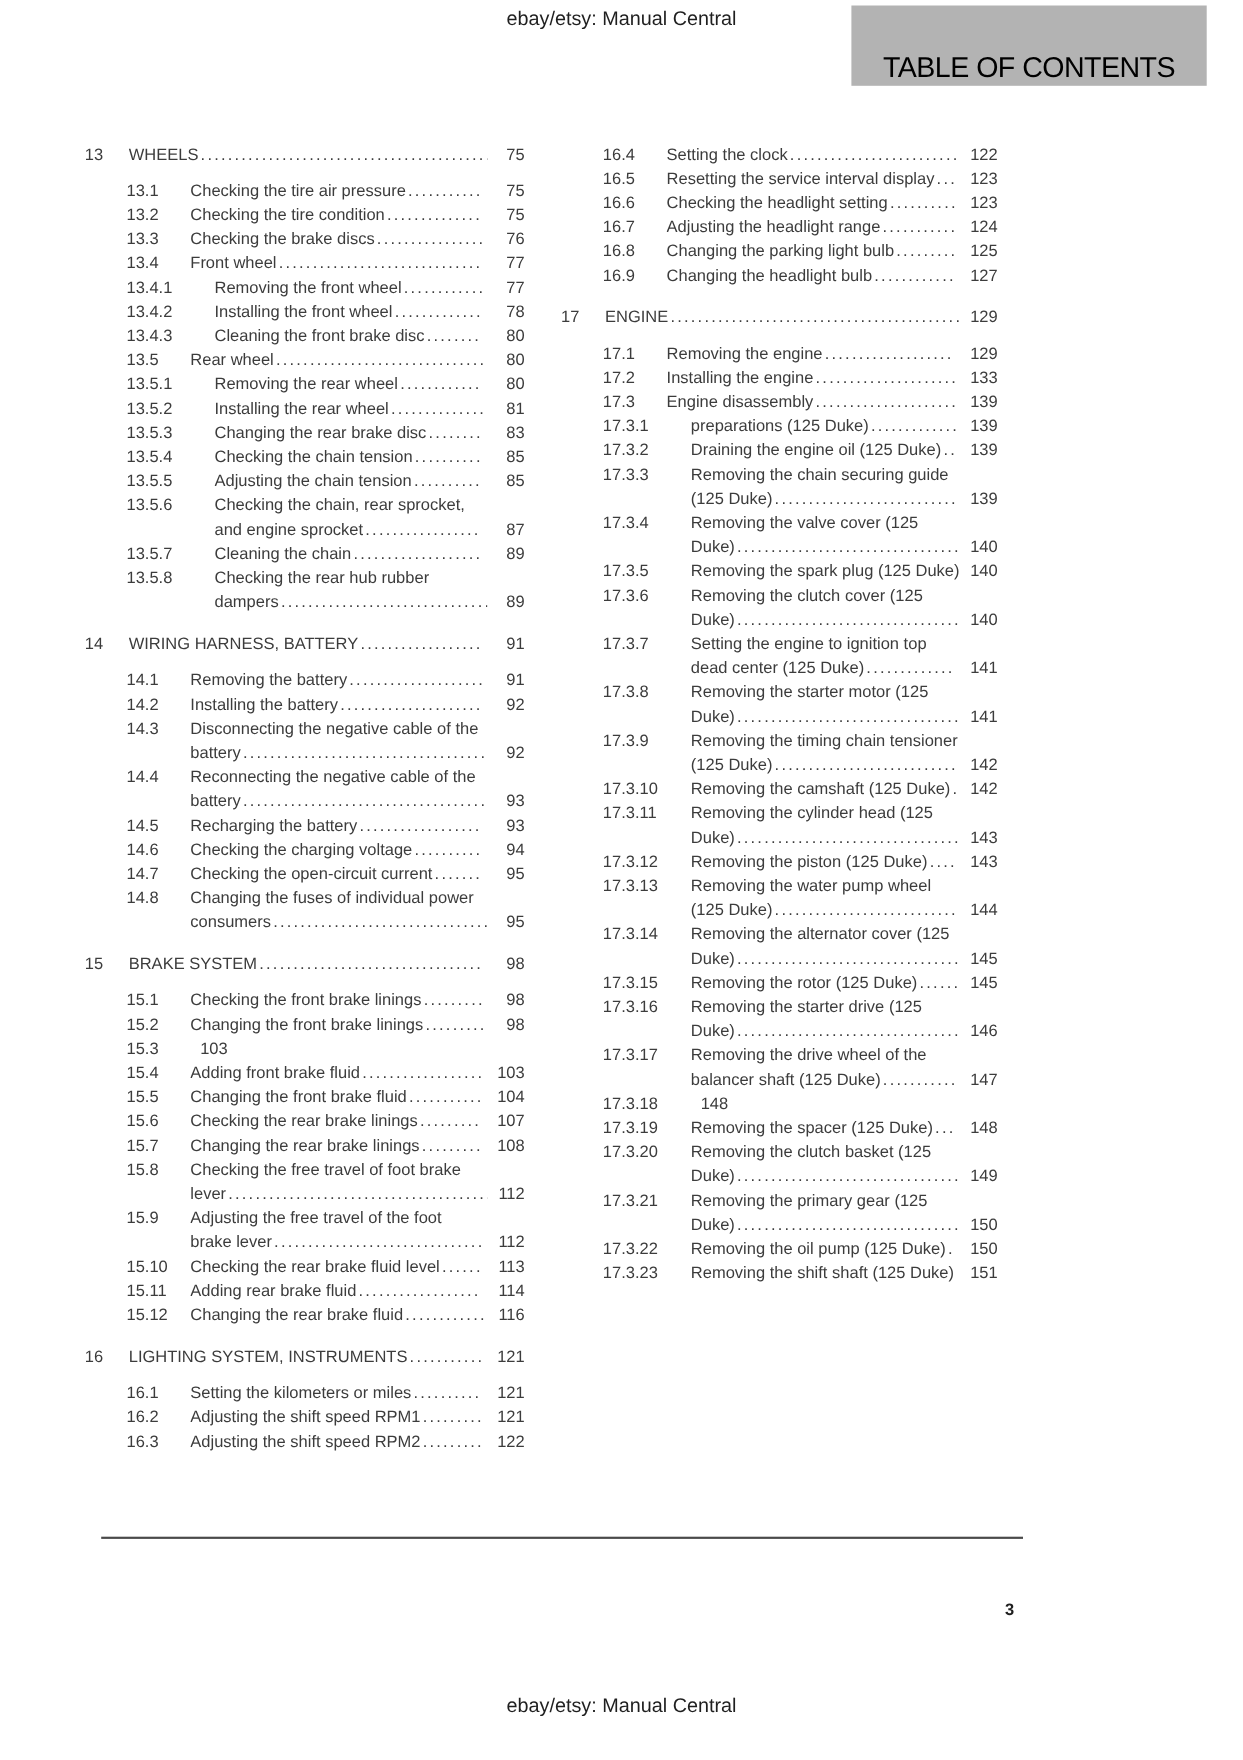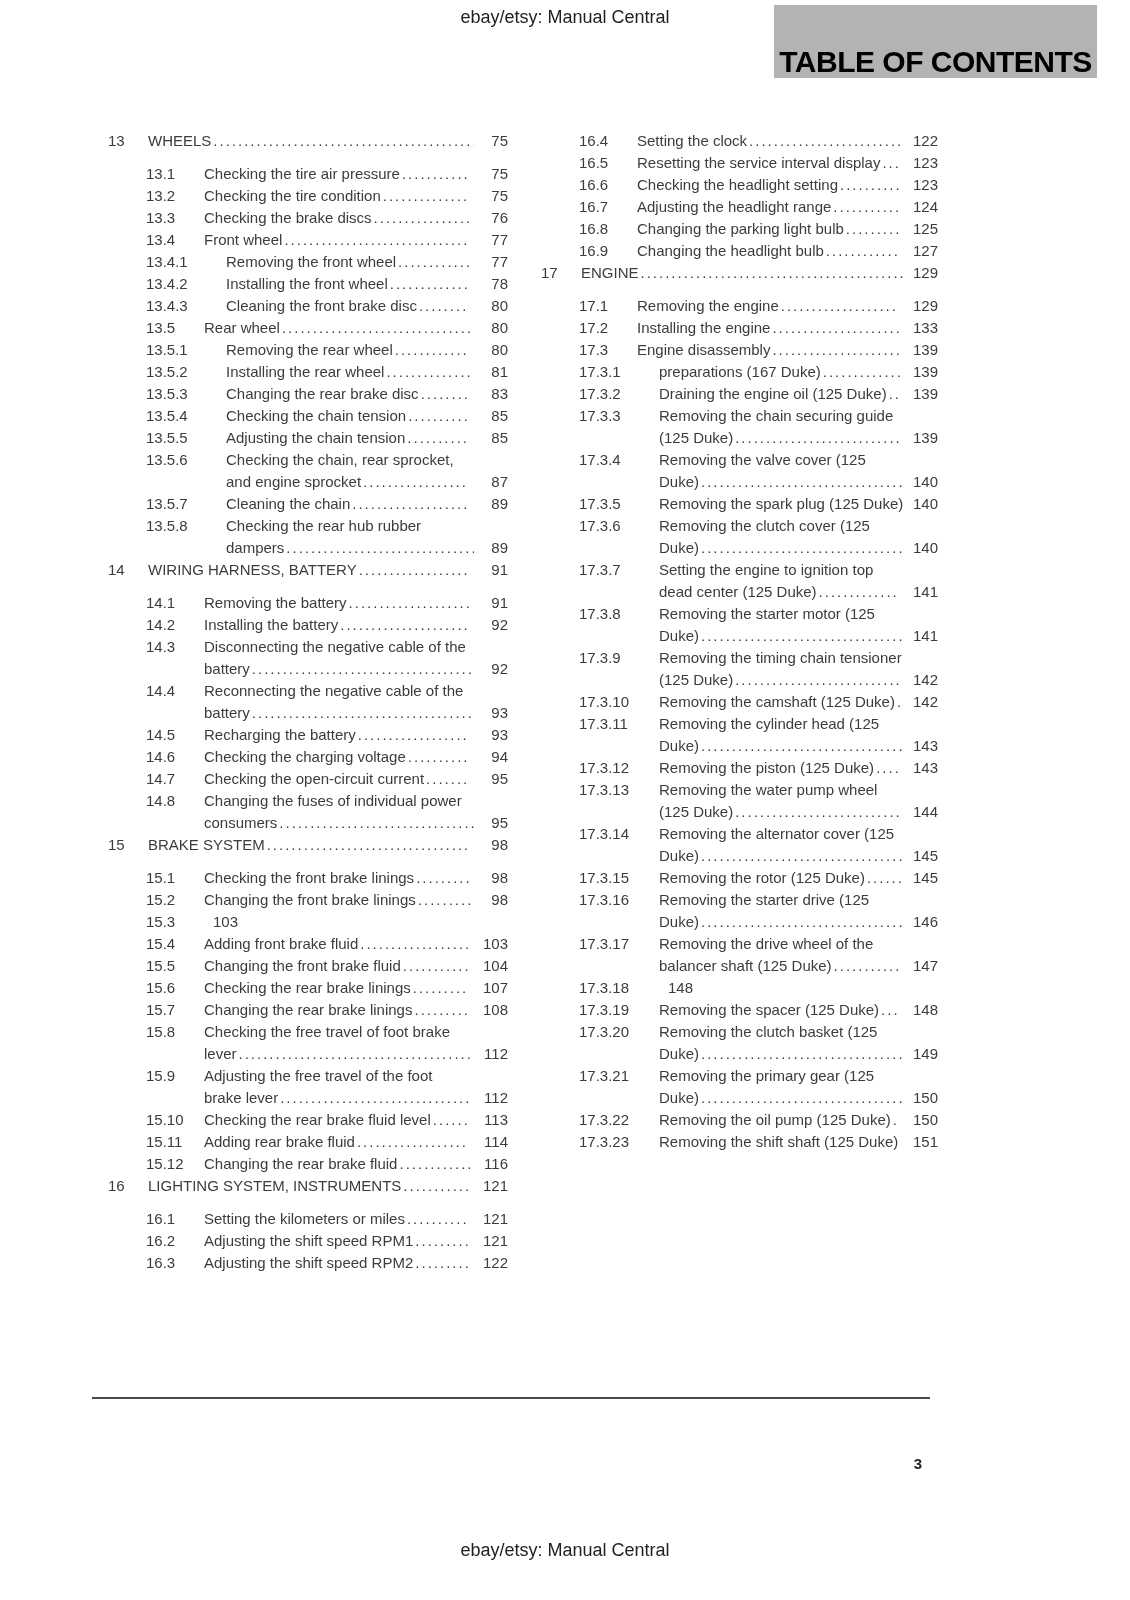--- a/index.html
+++ b/index.html
@@ -16,35 +16,35 @@
     text-align: center; padding-top: 7px;
     font-size: 18px; color: #1f1f1f;
   }
   .toc-banner {
     position: absolute; top: 5px; right: 33px;
     width: 323px; height: 73px;
     background: #b3b3b3;
     display: flex; align-items: center; justify-content: center;
   }
   .toc-banner .banner-title {
-    font-size: 30px; font-weight: bold; color: #000;
+    font-size: 26px; font-weight: normal; color: #000;
     letter-spacing: -0.5px; white-space: nowrap; margin-top: 40px;
   }
   .columns {
-    position: absolute; top: 130px; left: 108px; width: 830px;
+    position: absolute; top: 130px; left: 77px; width: 830px;
     display: flex;
   }
   .toc-col { display: block; }
   .toc-col.left { width: 400px; margin-right: 33px; }
   .toc-col.right { width: 397px; }
   .toc-row {
     display: flex; align-items: flex-start;
     font-size: 15px; line-height: 22px;
   }
-  .toc-row.lvl1 { margin-bottom: 11px; }
+  .toc-row.lvl1 { margin-top: 16px; margin-bottom: 11px; }
   .toc-col > .toc-row:first-child { margin-top: 0; }
   .toc-row.lvl2, .toc-row.lvl3 { padding-left: 38px; }
   .num { flex: none; }
   .lvl1 .num { width: 40px; }
   .lvl2 .num { width: 58px; }
   .lvl3 .num { width: 80px; }
   .lab { flex: 1; min-width: 0; overflow: hidden; }
   .dots { word-break: break-all; letter-spacing: 2px; padding-left: 2px; }
   .pg {
     flex: none; min-width: 34px; text-align: right;
@@ -337,21 +337,21 @@
         <span class="lab"><span class="lab-text">Installing the engine</span><span class="dots">.....................</span></span>
         <span class="pg">133</span>
       </div>
       <div class="toc-row lvl2">
         <span class="num">17.3</span>
         <span class="lab"><span class="lab-text">Engine disassembly</span><span class="dots">.....................</span></span>
         <span class="pg">139</span>
       </div>
       <div class="toc-row lvl3">
         <span class="num">17.3.1</span>
-        <span class="lab"><span class="lab-text">preparations (167 Duke)</span><span class="dots">.............</span></span>
+        <span class="lab"><span class="lab-text">preparations (125 Duke)</span><span class="dots">.............</span></span>
         <span class="pg">139</span>
       </div>
       <div class="toc-row lvl3">
         <span class="num">17.3.2</span>
         <span class="lab"><span class="lab-text">Draining the engine oil (125 Duke)</span><span class="dots">..</span></span>
         <span class="pg">139</span>
       </div>
       <div class="toc-row lvl3">
         <span class="num">17.3.3</span>
         <span class="lab"><span class="lab-text">Removing the chain securing guide (125 Duke)</span><span class="dots">...........................</span></span>

